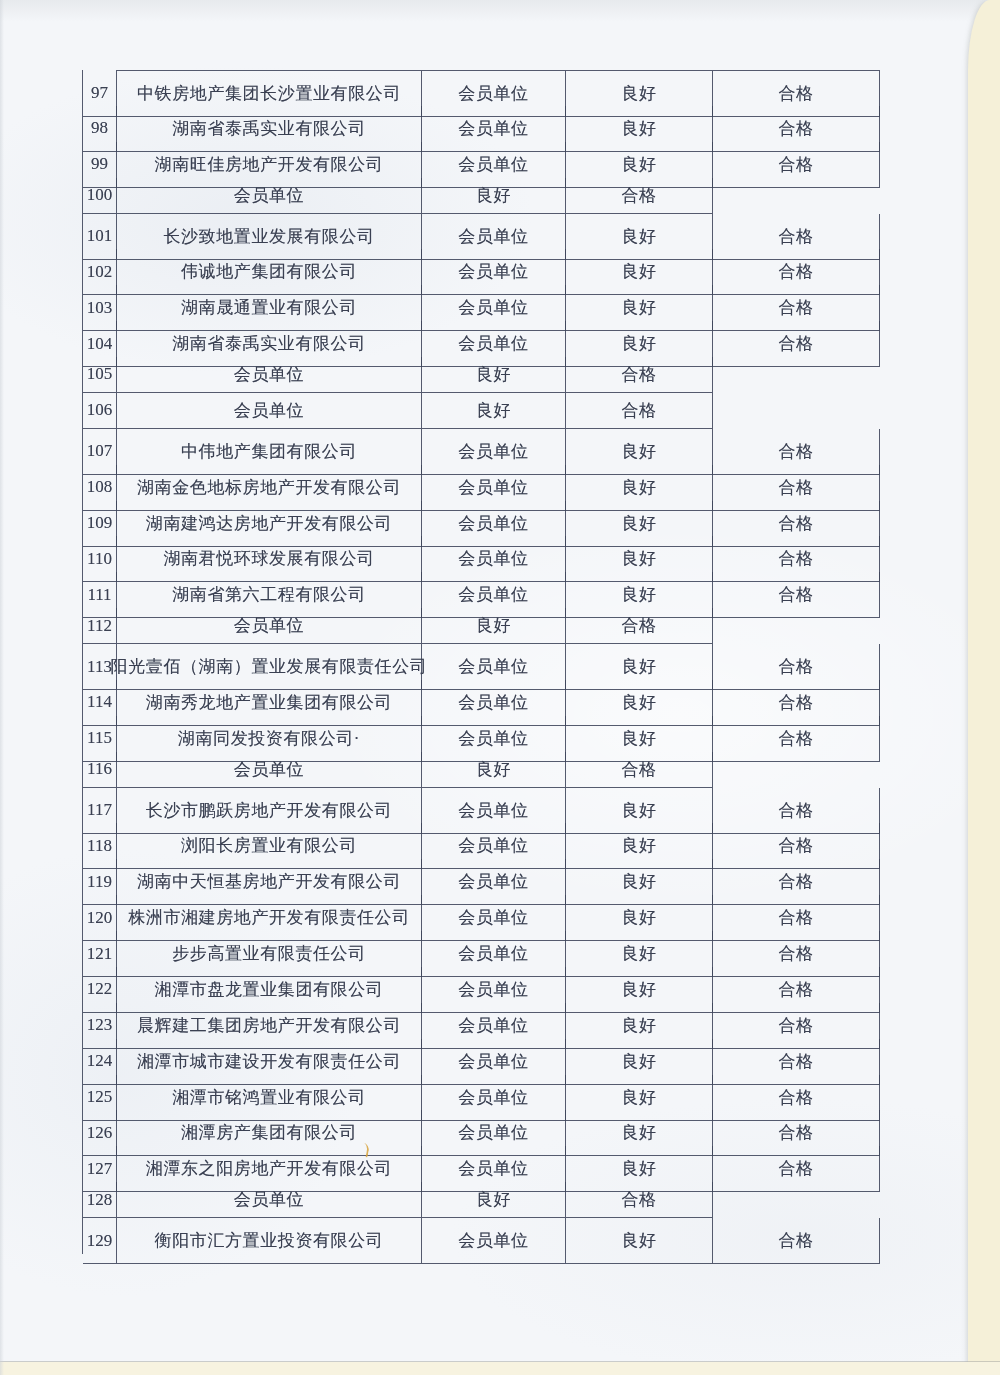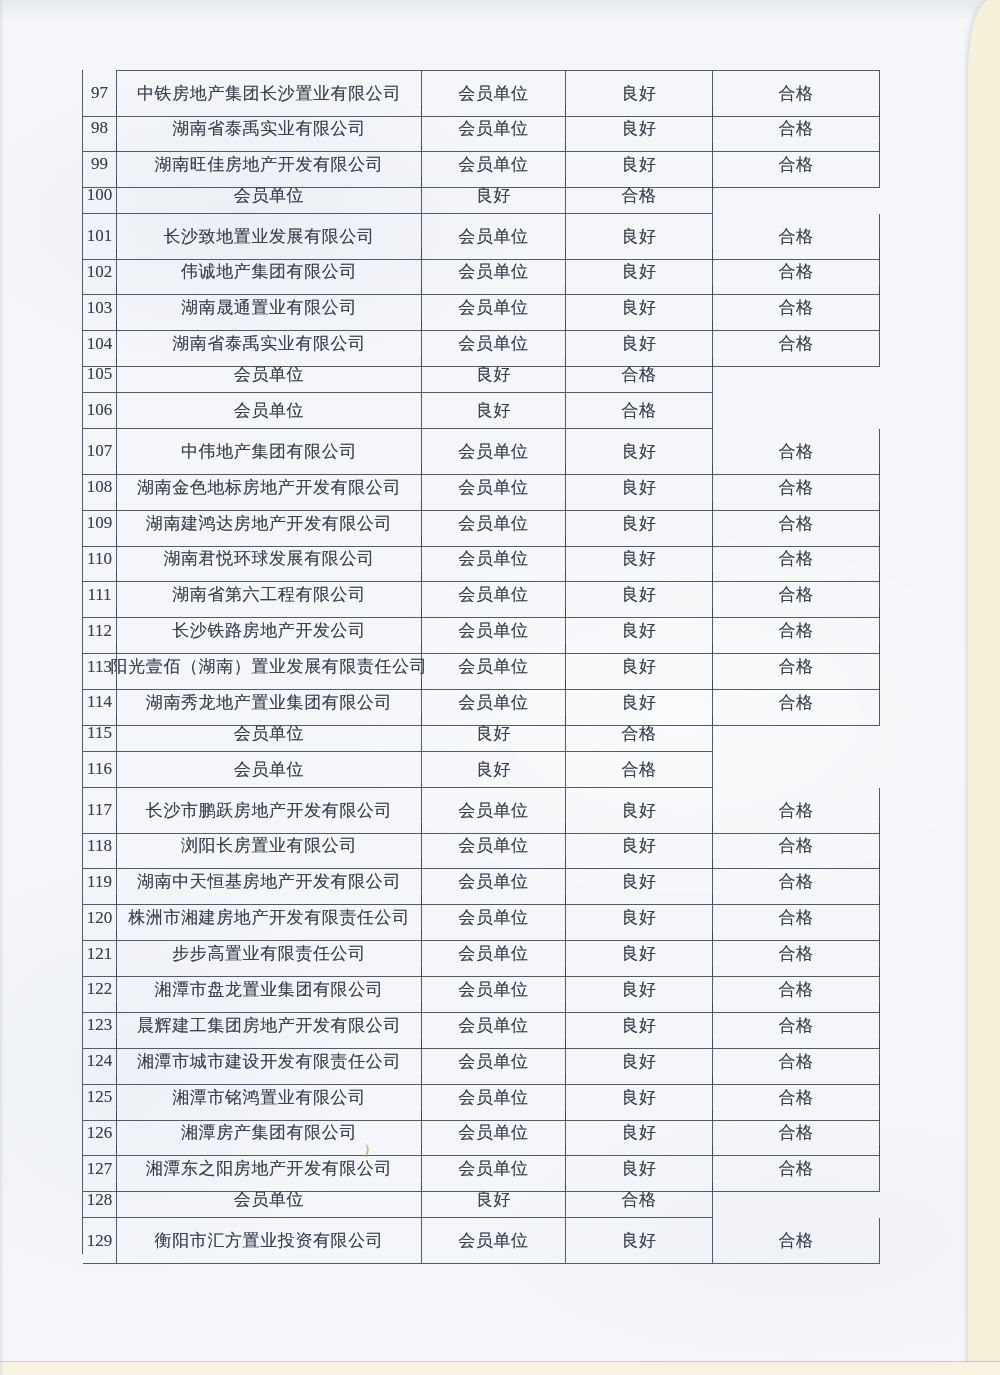--- a/index.html
+++ b/index.html
@@ -187,41 +187,41 @@
       </div>
       <div class="row">
         <div class="cell c-no">111</div>
         <div class="cell c-name">湖南省第六工程有限公司</div>
         <div class="cell c-member">会员单位</div>
         <div class="cell c-rating">良好</div>
         <div class="cell c-result">合格</div>
       </div>
       <div class="row">
         <div class="cell c-no">112</div>
-        <div class="cell c-name">长沙铁路房地产开发公司</div>
         <div class="cell c-member">会员单位</div>
         <div class="cell c-rating">良好</div>
         <div class="cell c-result">合格</div>
       </div>
       <div class="row">
         <div class="cell c-no">113</div>
         <div class="cell c-name">阳光壹佰（湖南）置业发展有限责任公司</div>
         <div class="cell c-member">会员单位</div>
         <div class="cell c-rating">良好</div>
         <div class="cell c-result">合格</div>
       </div>
       <div class="row">
         <div class="cell c-no">114</div>
         <div class="cell c-name">湖南秀龙地产置业集团有限公司</div>
         <div class="cell c-member">会员单位</div>
         <div class="cell c-rating">良好</div>
         <div class="cell c-result">合格</div>
       </div>
       <div class="row">
         <div class="cell c-no">115</div>
+        <div class="cell c-name">湖南同发投资有限公司·</div>
         <div class="cell c-member">会员单位</div>
         <div class="cell c-rating">良好</div>
         <div class="cell c-result">合格</div>
       </div>
       <div class="row">
         <div class="cell c-no">116</div>
         <div class="cell c-member">会员单位</div>
         <div class="cell c-rating">良好</div>
         <div class="cell c-result">合格</div>
       </div>

